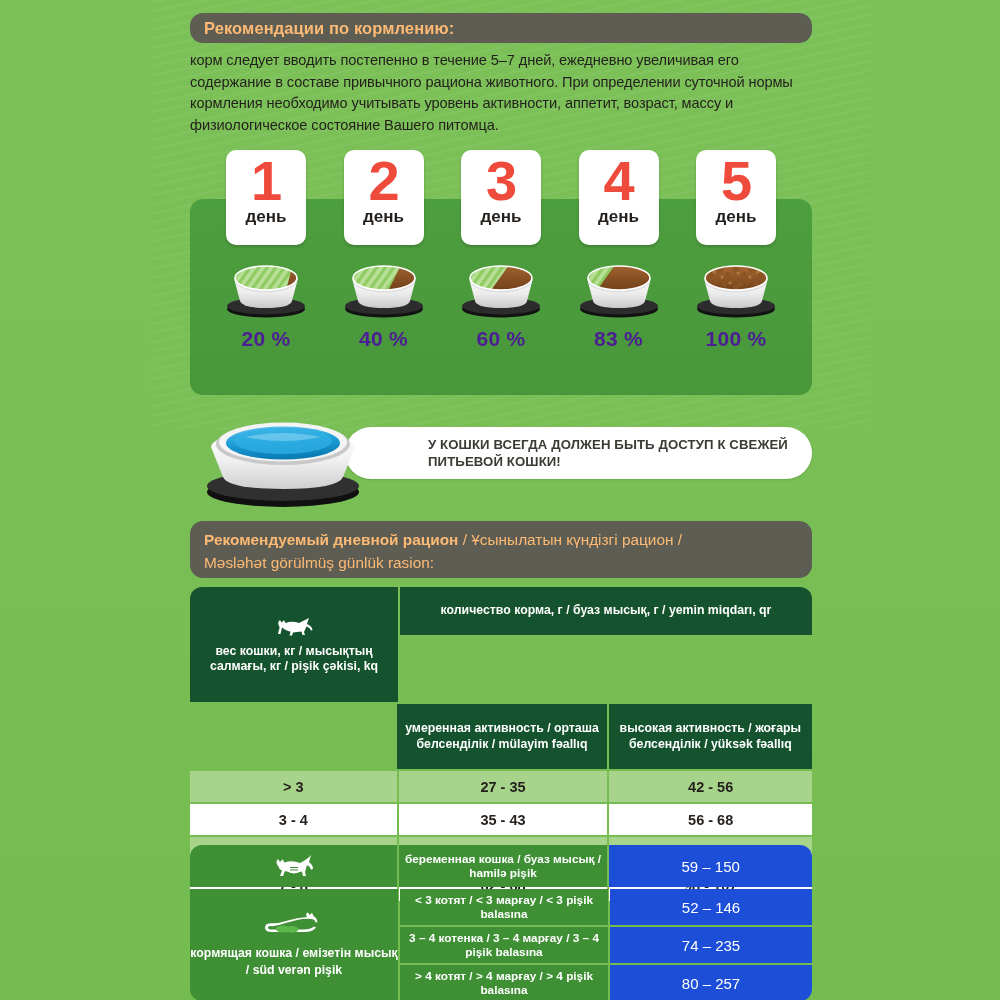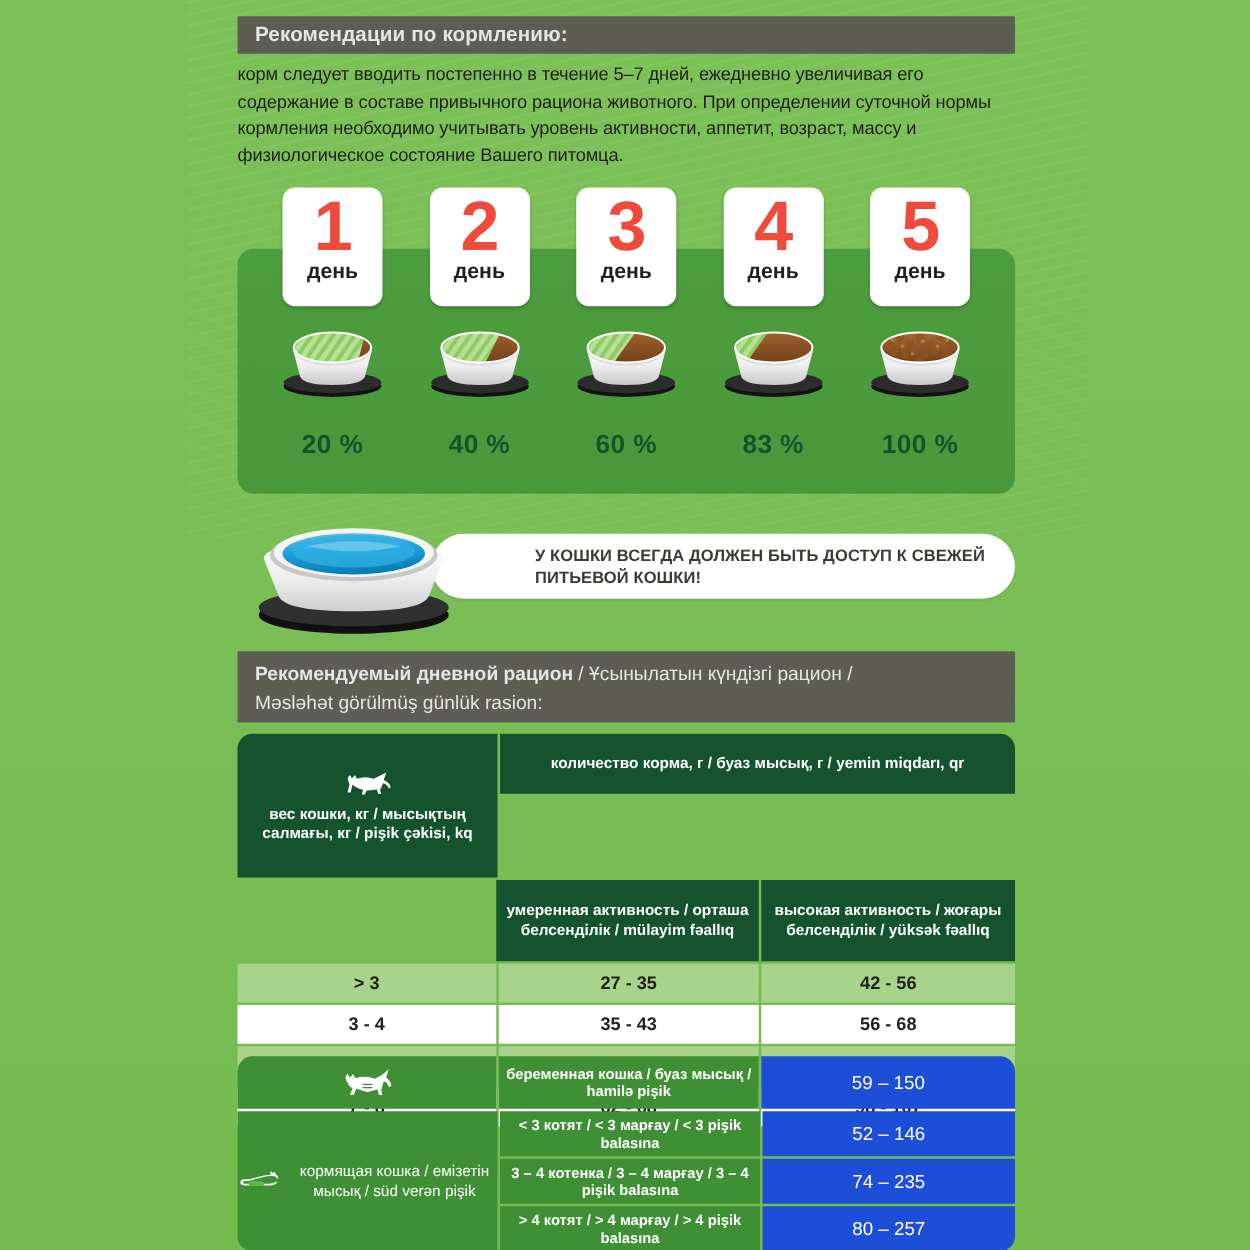--- a/index.html
+++ b/index.html
@@ -43,22 +43,22 @@
     position: absolute;
     left: 190px;
     top: 0;
     width: 622px;
     height: 1000px;
   }
 
   
   .gray-bar {
     background: #5e5d53;
-    border-radius: 1px;
-    color: #e5e5e5;
+    border-radius: 13px;
+    color: #fdba74;
     box-sizing: border-box;
   }
   #rec-header {
     position: absolute;
     left: 0; top: 13px;
     width: 622px; height: 30px;
     padding: 0 14px;
     display: flex; align-items: center;
     font-size: 16.5px;
     font-weight: bold;
@@ -135,24 +135,24 @@
     width: 88px;
     height: 62px;
     position: relative;
   }
   .bowl {
     position: absolute;
     left: 0; top: 0;
     width: 88px; height: 62px;
   }
   .pct {
-    margin-top: 26px;
+    margin-top: 9px;
     font-size: 21px;
     font-weight: bold;
-    color: #14532d;
+    color: #4c1d95;
     letter-spacing: .3px;
   }
 
   
   #water-row {
     position: absolute;
     left: 0; top: 405px;
     width: 622px;
     height: 105px;
   }
@@ -302,27 +302,27 @@
   #preg-row .b-mid { height: 42px; }
   #preg-row .b-right { height: 42px; border-radius: 0 12px 0 0; }
 
   #nurse-block { display: flex; margin-top: 2px; }
   #nurse-left {
     width: 234px;
     background: #3f9035;
     color: #ffffff;
     box-sizing: border-box;
     display: flex;
-    flex-direction: row;
+    flex-direction: column;
     align-items: center;
     justify-content: center;
     text-align: center;
     font-size: 12.3px;
     line-height: 16.5px;
-    font-weight: normal;
+    font-weight: bold;
     margin-right: 2px;
     border-radius: 0 0 0 12px;
     height: 112px;
     gap: 5px;
   }
   #nurse-rows { width: 412px; }
   .nrow { display: flex; }
   .nrow + .nrow { margin-top: 2px; }
   .nrow .b-mid { height: 36px; }
   .nrow .b-right { height: 36px; }

